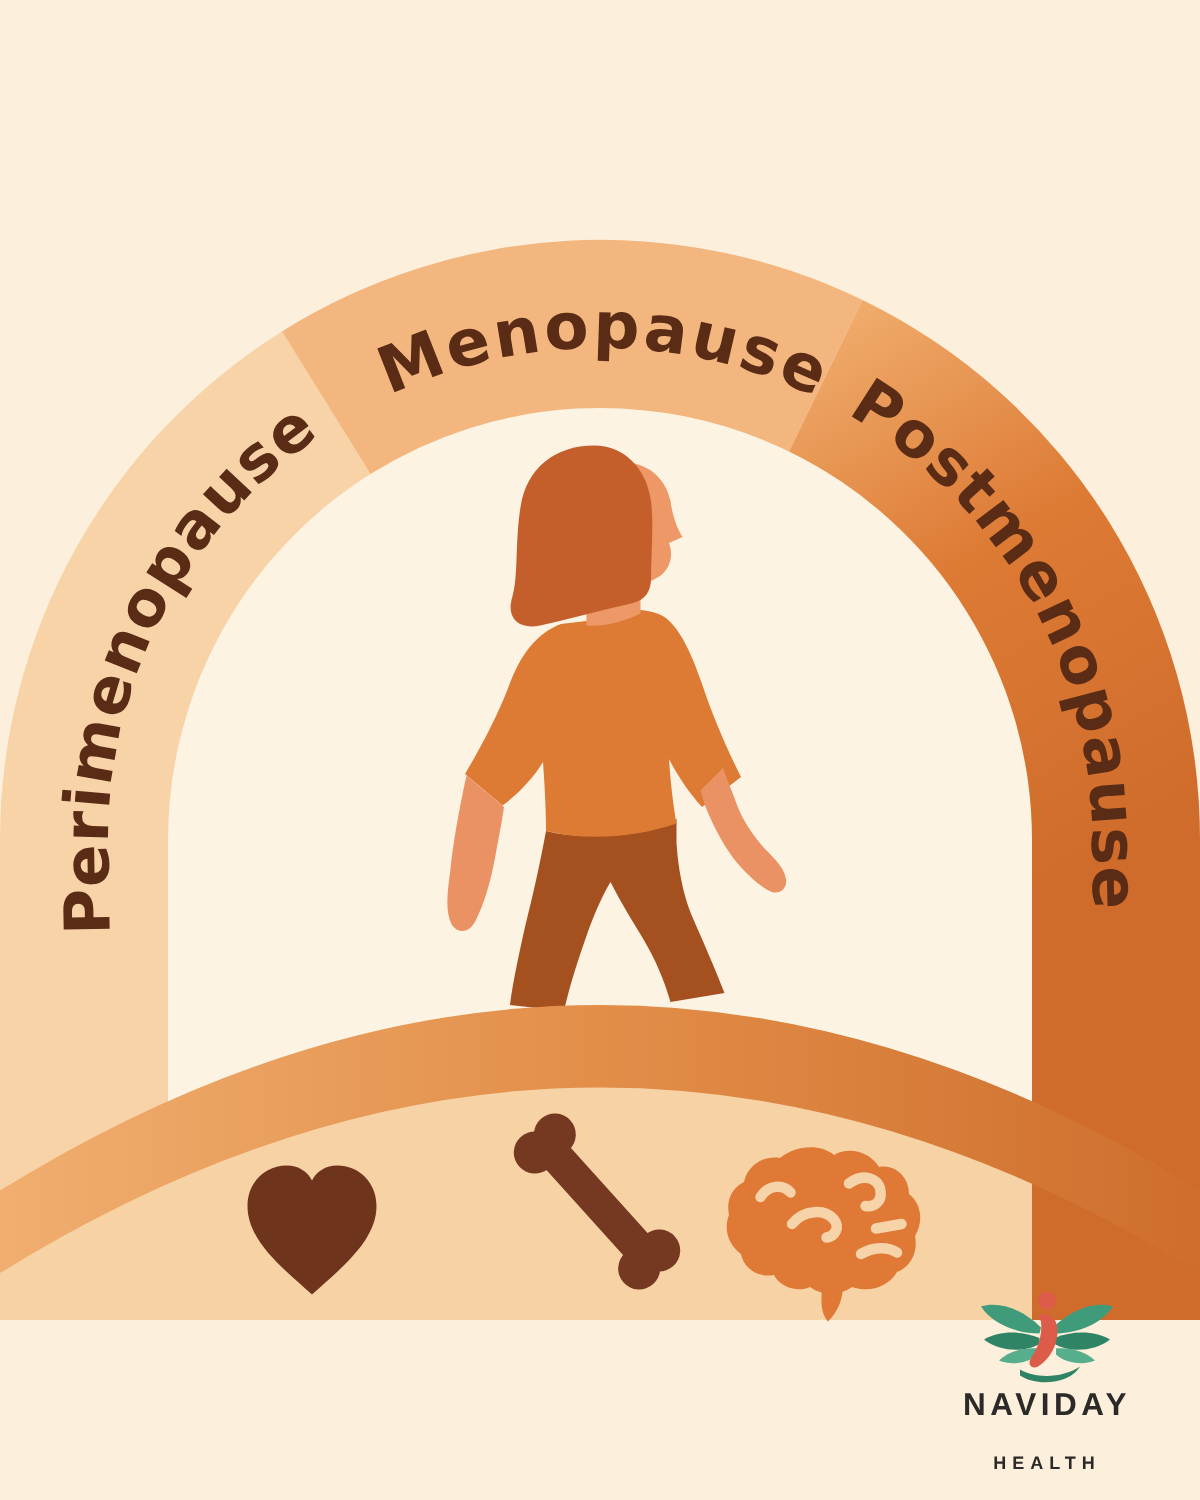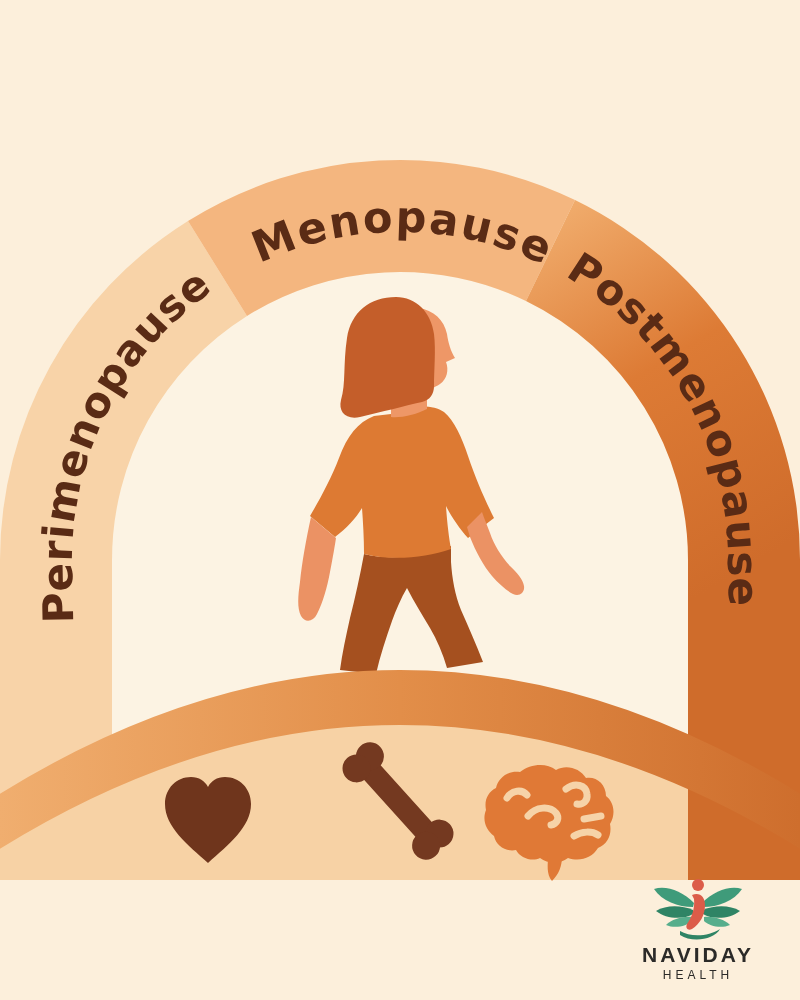--- a/index.html
+++ b/index.html
@@ -21,21 +21,21 @@
   }
   .logo{
     position:absolute;right:22px;bottom:18px;width:160px;
     display:flex;flex-direction:column;align-items:center;
   }
   .logo .mark{width:96px;height:64px;}
   .logo .name{
     font-size:21px;letter-spacing:3px;color:#2b2a28;font-weight:600;margin-top:2px;
   }
   .logo .sub{
-    font-size:12px;letter-spacing:4px;color:#2b2a28;font-weight:400;margin-top:1px;text-align:right;
+    font-size:12px;letter-spacing:4px;color:#2b2a28;font-weight:700;margin-top:19px;text-align:right;
   }
 </style>
 </head>
 <body>
 
 <h1 class="title">Three Phases, One Journey</h1>
 
 <svg class="stage" viewBox="0 0 800 1000" xmlns="http://www.w3.org/2000/svg">
   <defs>
     <linearGradient id="gradPost" gradientUnits="userSpaceOnUse" x1="555" y1="215" x2="760" y2="560">

